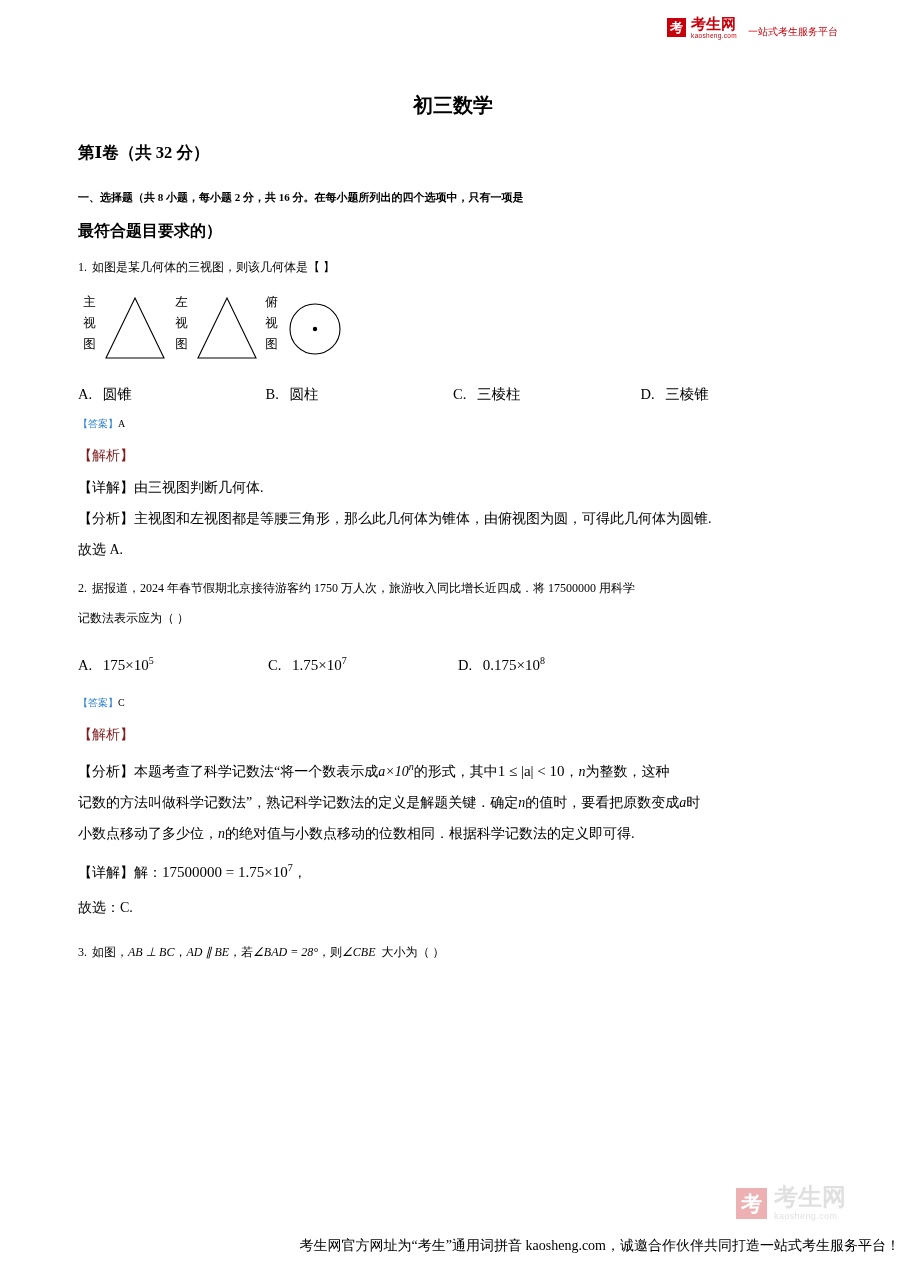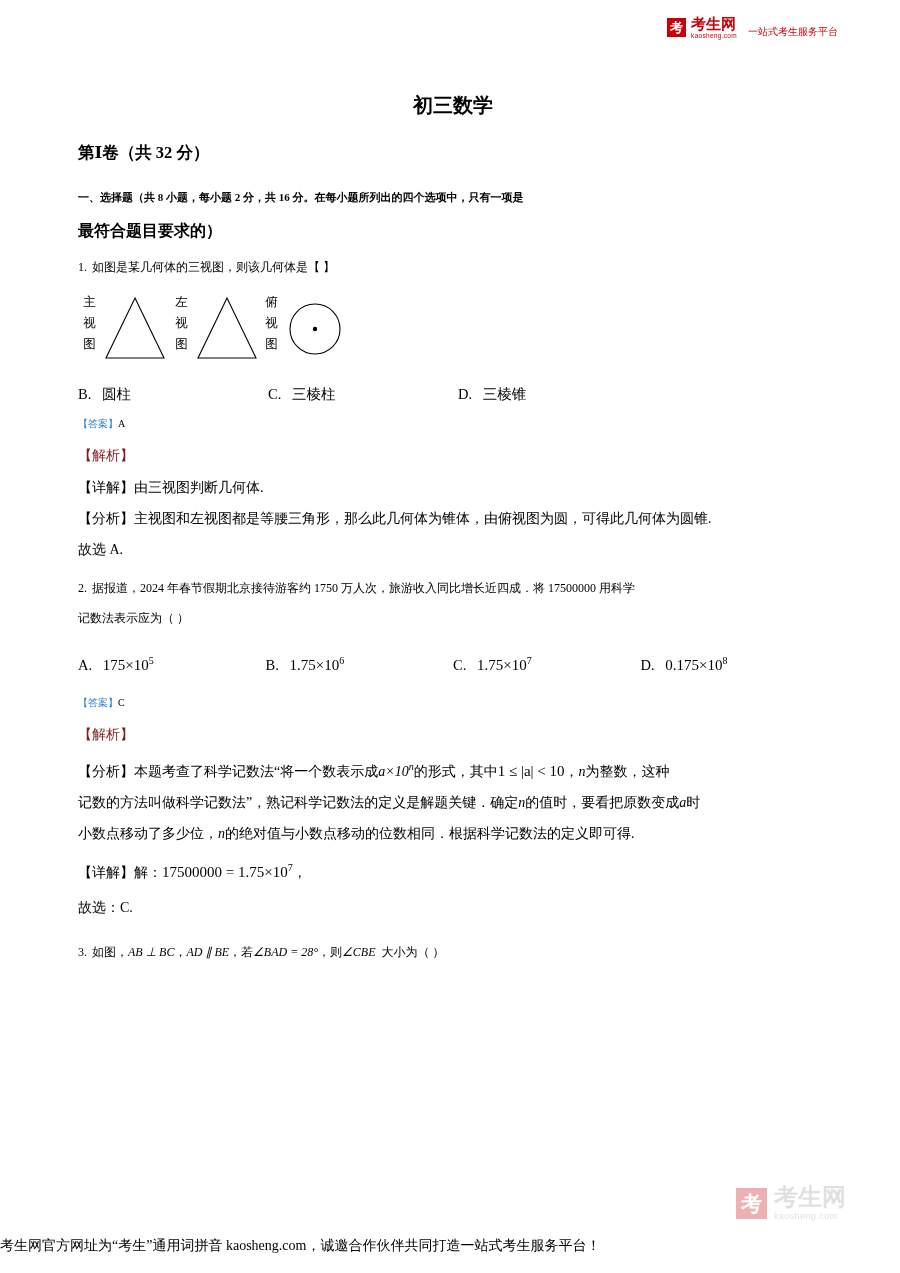--- a/index.html
+++ b/index.html
@@ -96,21 +96,21 @@
     position: relative; height: 78px; margin-top: 10px; margin-left: 4px;
   }
   .fig-col {
     position: absolute; top: 0;
     font-size: 12.5px; line-height: 21px; text-align: center; width: 15px;
   }
   .fig-shape { position: absolute; top: 4px; }
 
   
   .footer {
-    position: absolute; left: 0; bottom: 18px; width: 900px; text-align: left;
+    position: absolute; left: 0; bottom: 18px; width: 900px; text-align: right;
     font-size: 14px;
   }
   .wm {
     position: absolute; right: 54px; bottom: 52px;
     display: flex; align-items: center; gap: 7px; opacity: .30;
   }
   .wm-mark {
     width: 31px; height: 31px; background: #c7000b; color: #fff;
     font-family: "Liberation Sans", sans-serif; font-weight: bold;
     font-size: 21px; line-height: 31px; text-align: center;
@@ -167,20 +167,24 @@
 
       <div class="fig-col" style="left:182px;">俯<br>视<br>图</div>
       <svg class="fig-shape" style="left:204px; top:8px;" width="58" height="58">
         <circle cx="29" cy="29" r="25" fill="none" stroke="#000" stroke-width="1.1"></circle>
         <circle cx="29" cy="29" r="2.2" fill="#000"></circle>
       </svg>
     </div>
 
     <div class="choices">
       <div class="c">
+        <span class="k">A.</span>
+        <span>圆锥</span>
+      </div>
+      <div class="c">
         <span class="k">B.</span>
         <span>圆柱</span>
       </div>
       <div class="c">
         <span class="k">C.</span>
         <span>三棱柱</span>
       </div>
       <div class="c">
         <span class="k">D.</span>
         <span>三棱锥</span>
@@ -202,24 +206,20 @@
     <p class="q" style="margin-top:8px;">
       <span class="qnum">2.</span>
       <span>据报道，2024 年春节假期北京接待游客约 1750 万人次，旅游收入同比增长近四成．将 17500000 用科学</span>
     </p>
     <p class="q" style="margin-top:0;">记数法表示应为（      ）</p>
 
     <div class="choices choices-math">
       <div class="c">
         <span class="k">A.</span>
         <span class="expr math"><span>175×10</span><span class="sup">5</span></span>
-      </div>
-      <div class="c">
-        <span class="k">B.</span>
-        <span class="expr math"><span>1.75×10</span><span class="sup">6</span></span>
       </div>
       <div class="c">
         <span class="k">C.</span>
         <span class="expr math"><span>1.75×10</span><span class="sup">7</span></span>
       </div>
       <div class="c">
         <span class="k">D.</span>
         <span class="expr math"><span>0.175×10</span><span class="sup">8</span></span>
       </div>
     </div>

